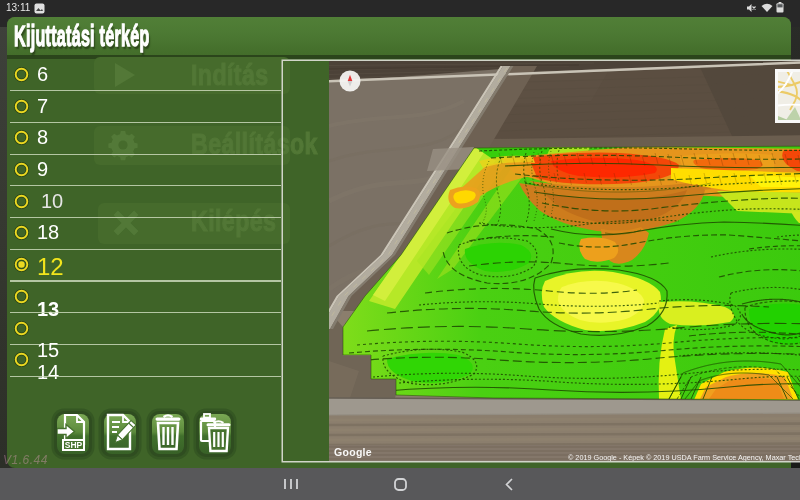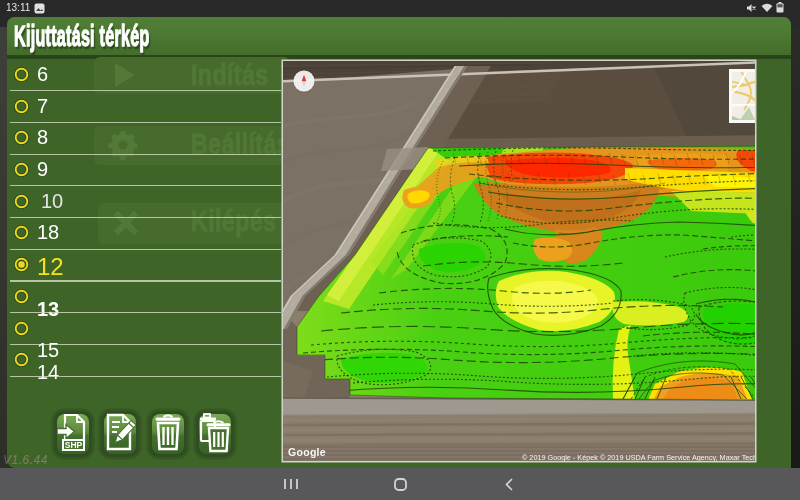--- a/index.html
+++ b/index.html
@@ -158,21 +158,21 @@
         <path d="M10 15 H29 L27.6 38 H11.4 Z" fill="#46722e" stroke="#fff" stroke-width="2.4"></path>
         <path d="M15.2 19 V34 M19.5 19 V34 M23.8 19 V34" stroke="#fff" stroke-width="2.2"></path>
         <rect x="7.5" y="10.2" width="24" height="3" rx="1.5" fill="#fff"></rect>
         <path d="M14.5 9.8 Q19.5 6.8 24.5 9.8" fill="none" stroke="#fff" stroke-width="2"></path>
       </svg>
 </div>
 
   <div class="abs" style="left:7px;top:3px;color:#fff;font-size:29px;font-weight:bold;-webkit-text-stroke:1.3px #fff;letter-spacing:0.5px;transform:scaleX(0.555);transform-origin:0 0;white-space:nowrap;text-shadow:2.5px 2.5px 2px rgba(20,30,10,0.55);">Kijuttatási térkép</div>
 </div>
 
-<div class="abs" style="left:283px;top:61px;width:472px;height:400px;box-shadow:0 0 0 1.5px rgba(225,225,218,0.9);overflow:hidden;">
+<div class="abs" style="left:283px;top:61px;width:472px;height:400px;box-shadow:0 0 0 1.5px rgba(225,225,218,0.9);overflow:hidden;padding-left:46px;">
   <svg width="504" height="404" viewBox="0 0 504 404" style="display:block;margin-top:0">
     <g>
         <rect x="0" y="0" width="504" height="404" fill="#7b7265"></rect>
 <path d="M0 0 H504 V1 L265 8.5 L0 19 Z" fill="#4c4238"></path>
 <path d="M0 4.5 L265 2 M0 9 L240 5 M0 13.5 L200 8.5 M0 17.5 L120 13" stroke="#574d41" stroke-width="1" fill="none" opacity="0.7"></path>
 <path d="M0 8 L250 4" stroke="#473d33" stroke-width="1.6" fill="none"></path>
 <path d="M180 12 L265 11 L504 2 L504 92 L142 92 Z" fill="#5b4e41"></path>
 <path d="M370 4 L504 2 L504 90 L410 90 Z" fill="#53483c"></path>
 <path d="M180 10 L280 9 L262 40 L162 44 Z" fill="#60544668"></path>
 <path d="M160.0 14 L504 4" stroke="#544a3d" stroke-width="1" opacity="0.3"></path>

